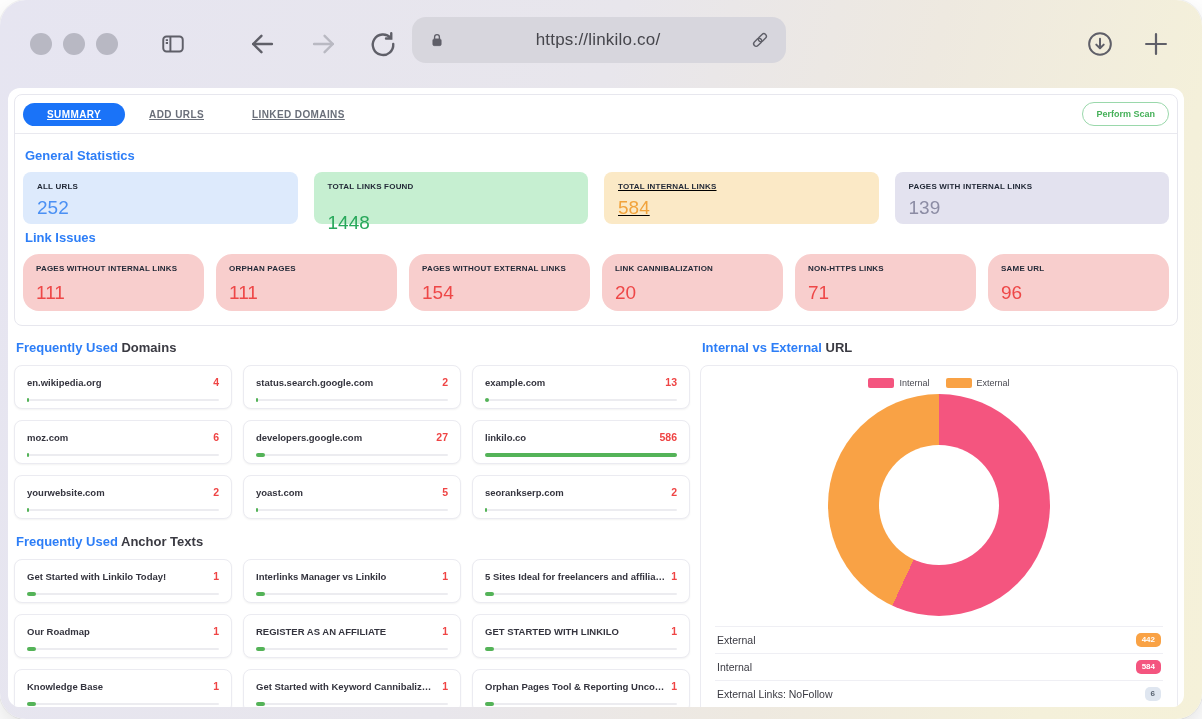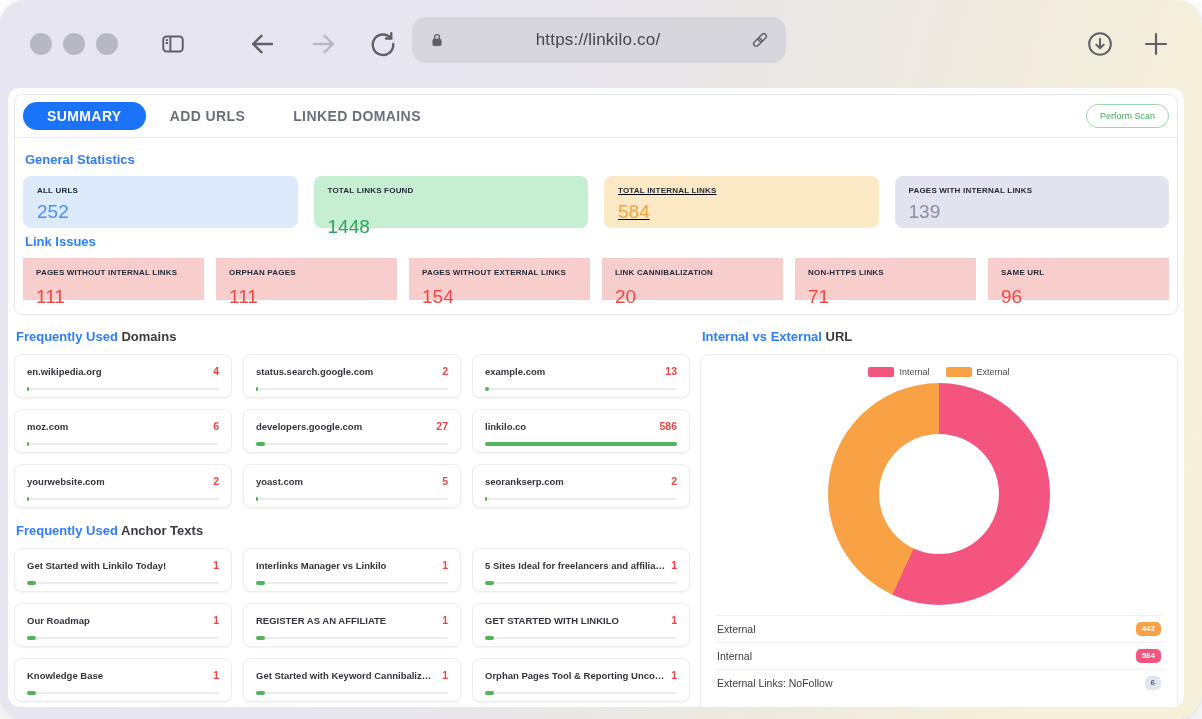--- a/index.html
+++ b/index.html
@@ -22,36 +22,36 @@
   .url-bar{
     position:absolute; left:412px; top:17px; width:374px; height:46px; border-radius:14px;
     background:#d7d6dd; display:flex; align-items:center; padding:0 16px; color:#48484f;
   }
   .url-text{ flex:1; text-align:center; font-size:17px; letter-spacing:.2px; color:#46464c; }
   .right-icons{ position:absolute; right:32px; top:0; height:88px; display:flex; align-items:center; gap:28px; color:#62626b; }
   
   .content{ position:absolute; left:8px; right:18px; top:88px; bottom:12px; background:#fff; border-radius:12px; overflow:hidden; }
   .top-panel{ margin:6px 6px 0 6px; border:1px solid #e7e7ee; border-radius:8px; }
   .tabbar{ display:flex; align-items:center; padding:7px 8px; border-bottom:1px solid #e9e9ef; }
-  .tab{ font-size:14px; font-weight:bold; letter-spacing:.4px; color:#6a6f7a; padding:6px 24px; border-radius:14px; cursor:pointer; }
+  .tab{ font-size:10px; font-weight:bold; letter-spacing:.4px; color:#6a6f7a; padding:6px 24px; border-radius:14px; cursor:pointer;text-decoration:underline; }
   .tab.active{ background:var(--tab-active); color:#fff; }
   .scan-btn{ margin-left:auto; background:#fff; border:1px solid var(--scan-border); color:var(--scan-green);
-    font-size:9px; font-weight:normal; padding:6px 13px; border-radius:13px; cursor:pointer; font-family:inherit; }
+    font-size:9px; font-weight:bold; padding:6px 13px; border-radius:13px; cursor:pointer; font-family:inherit; }
   .stats-body{ padding:8px 8px 14px; }
   .section-title{ color:var(--accent-blue); font-size:13px; font-weight:bold; margin:6px 2px 9px; }
   .stat-row{ display:flex; gap:16px; }
   .stat-card{ flex:1; border-radius:8px; padding:10px 14px 22px; height:52px; }
   .stat-label{ font-size:8px; font-weight:bold; color:#232a38; letter-spacing:.2px; }
   .stat-value{ font-size:19px; margin-top:6px; }
   .c-blue{ background:var(--stat-blue-bg); }   .c-blue .stat-value{ color:var(--stat-blue-fg); }
   .c-green{ background:var(--stat-green-bg); } .c-green .stat-value{ color:var(--stat-green-fg);margin-top:21px; }
   .c-orange{ background:var(--stat-orange-bg);text-decoration:underline;} .c-orange .stat-value{ color:var(--stat-orange-fg); }
   .c-gray{ background:var(--stat-gray-bg); }   .c-gray .stat-value{ color:var(--stat-gray-fg); }
   .issue-row{ display:flex; gap:12px; }
-  .issue-card{ flex:1; background:var(--issue-bg); border-radius:0; padding:10px 13px; height:42px; }
+  .issue-card{ flex:1; background:var(--issue-bg); border-radius:16px; padding:10px 13px; height:57px; }
   .issue-card .stat-value{ color:var(--issue-fg); margin-top:9px; }
   
   .columns{ display:flex; gap:10px; padding:10px 6px 0; }
   .left-col{ width:676px; }
   .right-col{ flex:1; }
   .fu-title{ font-size:13px; margin:4px 2px 10px; font-weight:bold; color:#3a3a42; }
   .fu-title .hl{ color:var(--accent-blue); }
   .mini-grid{ display:grid; grid-template-columns:repeat(3,1fr); gap:11px; margin-bottom:15px; }
   .mini-card{ background:#fff; border:1px solid #ebebf1; border-radius:8px; padding:10px 12px 11px;
     box-shadow:0 1px 2px rgba(0,0,0,.05); height:44px; overflow:hidden; }

